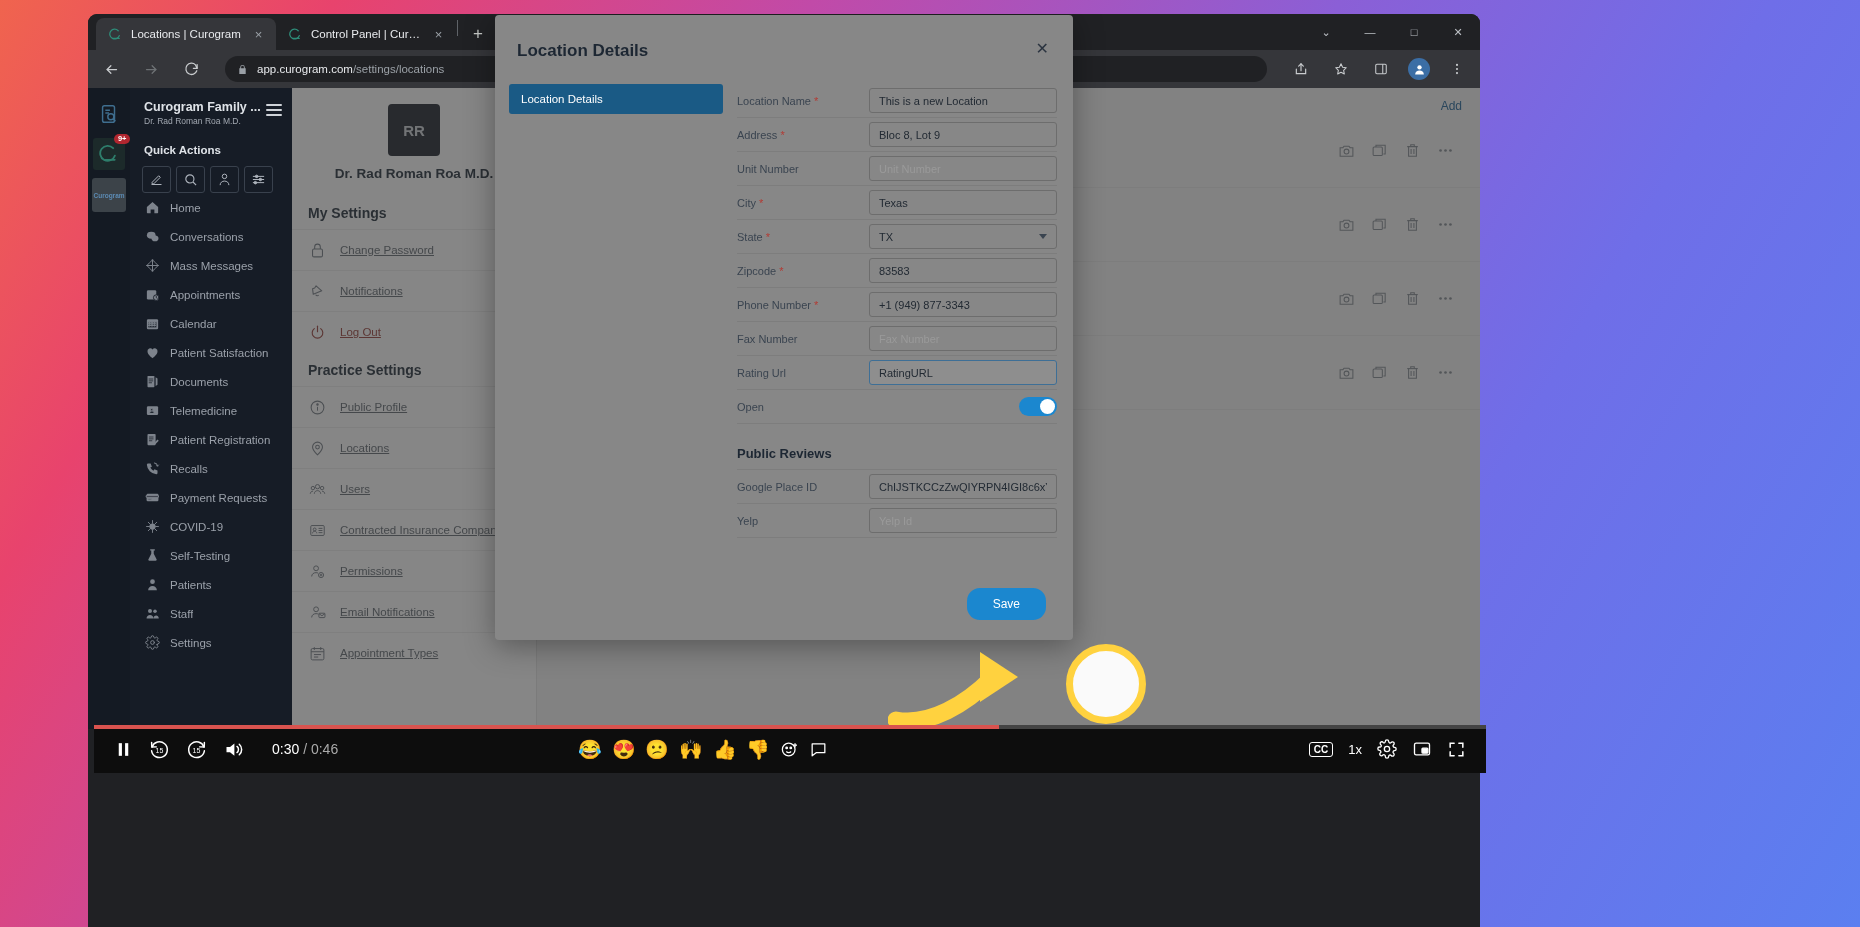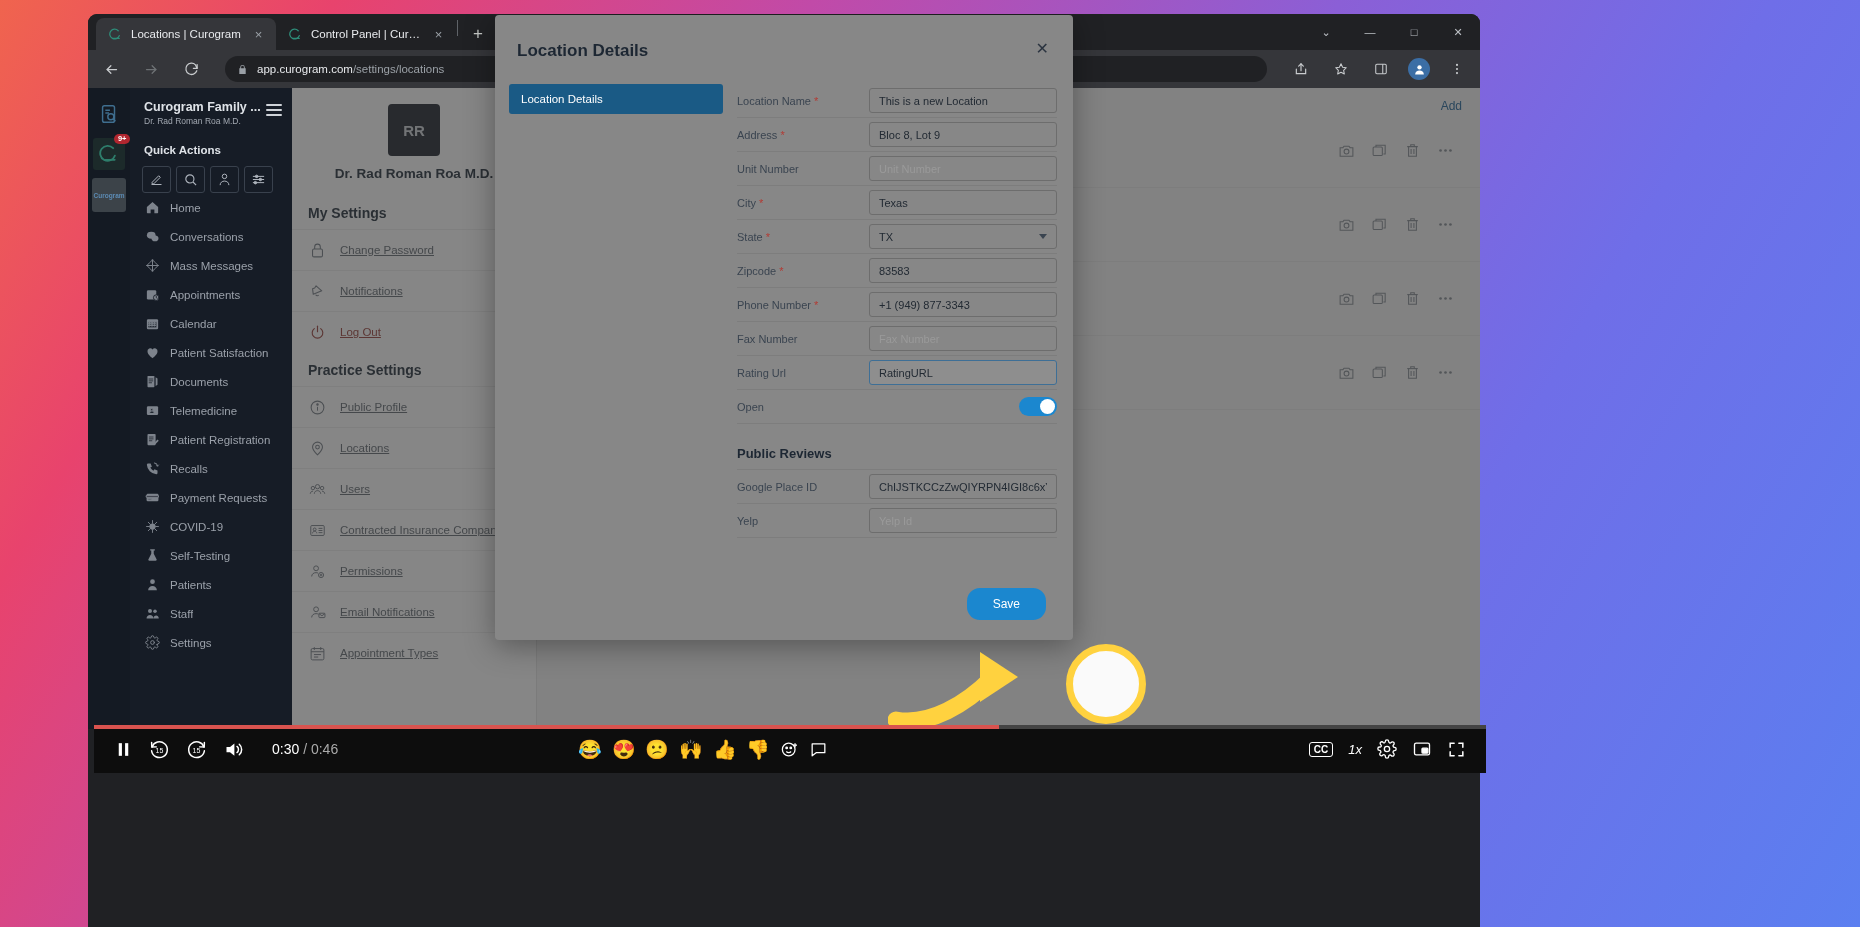--- a/index.html
+++ b/index.html
@@ -239,21 +239,21 @@
   }
   .player-bar-top { position: absolute; left: 0; top: 0; width: 1392px; height: 4px; background: #444; }
   .player-bar-top i { display: block; height: 4px; width: 65%; background: #d9534f; }
   .pgroup { display: flex; align-items: center; gap: 16px; }
   .pbtn { display: flex; align-items: center; justify-content: center; color: #fff; }
   .ptime { font-size: 14px; color: #fff; margin-left: 12px; white-space: nowrap; }
   .ptime .tot { color: #aaa; }
   .emojis { display: flex; align-items: center; gap: 10px; margin: 0 auto; font-size: 19px; }
   .pright { display: flex; align-items: center; gap: 15px; margin-left: auto; }
   .ccbox { border: 1.6px solid #fff; border-radius: 3px; font-size: 10px; font-weight: 700; padding: 1px 4px; }
-  .spd { font-size: 13px; font-style: italic; }
+  .spd { font-size: 13px; }
 </style>
 </head>
 <body>
 
 <div class="browser">
 
   <div class="tabstrip">
     <div class="tab active">
       <span class="tab-favicon">
         <svg width="13" height="13" viewBox="0 0 24 24">

